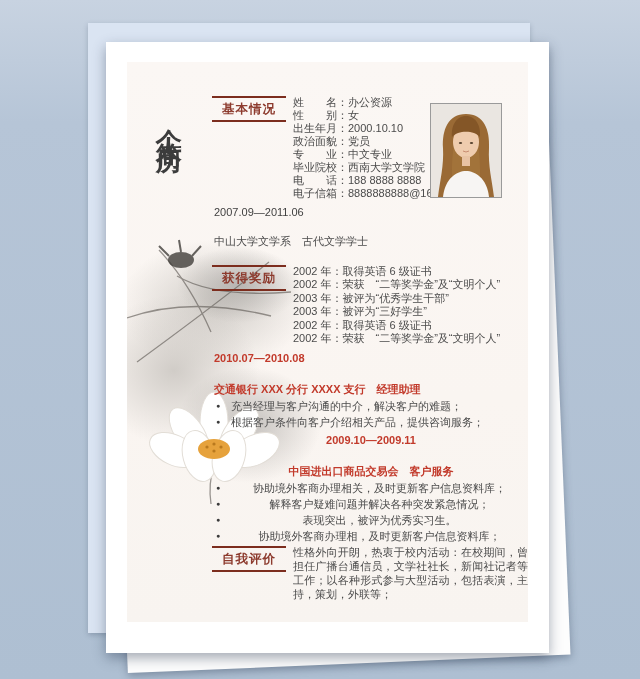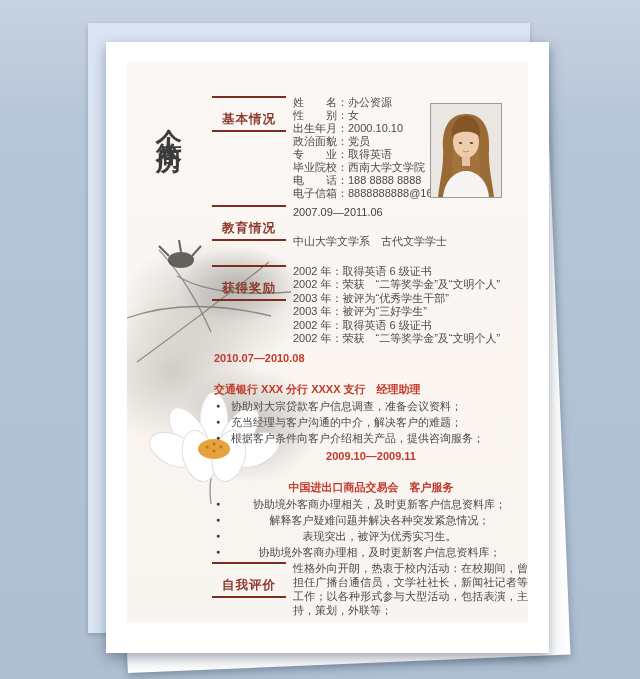--- a/index.html
+++ b/index.html
@@ -31,21 +31,21 @@
   
   .photo{position:absolute;left:303px;top:41px;width:70px;height:93px;z-index:3;
     border:1px solid #9a9a9a;background:#eae6e1;box-sizing:content-box;}
   .photo svg{display:block;width:70px;height:93px;}
   
   .sections{position:relative;z-index:1;padding-top:34px;}
   .section{display:flex;align-items:flex-start;margin-left:85px;}
   .sec-head{flex:0 0 74px;margin-right:5px;
     border-top:2px solid #7c2d1e;border-bottom:2px solid #7c2d1e;
     color:#8d3b2e;font-weight:700;font-size:12.5px;letter-spacing:1px;
-    text-align:center;padding:13px 0 2px;}
+    text-align:center;padding:3px 0 2px;}
   .sec-body{flex:1;min-width:0;font-size:11px;color:#4b4b4b;padding-left:2px;}
   
   .field{display:flex;line-height:13px;}
   .field-label{white-space:pre;}
   
   .edu-period{line-height:15px;color:#3f3f3f;}
   .edu-detail{margin-top:14px;line-height:15px;}
   .sec-edu{margin-top:5px;}
   
   .sec-awards{margin-top:16px;}
@@ -152,39 +152,38 @@
               <div class="field">
               <span class="field-label">出生年月：</span>
               <span class="field-value">2000.10.10</span>
             </div>
               <div class="field">
               <span class="field-label">政治面貌：</span>
               <span class="field-value">党员</span>
             </div>
               <div class="field">
               <span class="field-label">专　　业：</span>
-              <span class="field-value">取得英语</span>
+              <span class="field-value">中文专业</span>
             </div>
               <div class="field">
               <span class="field-label">毕业院校：</span>
               <span class="field-value">西南大学文学院</span>
             </div>
               <div class="field">
               <span class="field-label">电　　话：</span>
               <span class="field-value">188 8888 8888</span>
             </div>
               <div class="field">
               <span class="field-label">电子信箱：</span>
               <span class="field-value">8888888888@163.com</span>
             </div>
             </div>
         </div>
 
         <div class="section sec-edu">
-          <div class="sec-head">教育情况</div>
           <div class="sec-body">
             <div class="edu-period">2007.09—2011.06</div>
             <div class="edu-detail">中山大学文学系　古代文学学士</div>
           </div>
         </div>
 
         <div class="section sec-awards">
           <div class="sec-head">获得奖励</div>
           <div class="sec-body">
               <div class="award-item">2002 年：取得英语 6 级证书</div>
@@ -195,21 +194,20 @@
               <div class="award-item">2002 年：荣获　“二等奖学金”及“文明个人”</div>
             </div>
         </div>
 
         <div class="section sec-work">
           <div class="sec-body">
             <div class="job">
               <div class="job-period">2010.07—2010.08</div>
               <div class="job-company">交通银行 XXX 分行 XXXX 支行　经理助理</div>
               <ul class="bullets">
-                  <li>协助对大宗贷款客户信息调查，准备会议资料；</li>
                   <li>充当经理与客户沟通的中介，解决客户的难题；</li>
                   <li>根据客户条件向客户介绍相关产品，提供咨询服务；</li>
                 </ul>
             </div>
             <div class="job">
               <div class="job-period">2009.10—2009.11</div>
               <div class="job-company">中国进出口商品交易会　客户服务</div>
               <ul class="bullets">
                   <li>协助境外客商办理相关，及时更新客户信息资料库；</li>
                   <li>解释客户疑难问题并解决各种突发紧急情况；</li>

